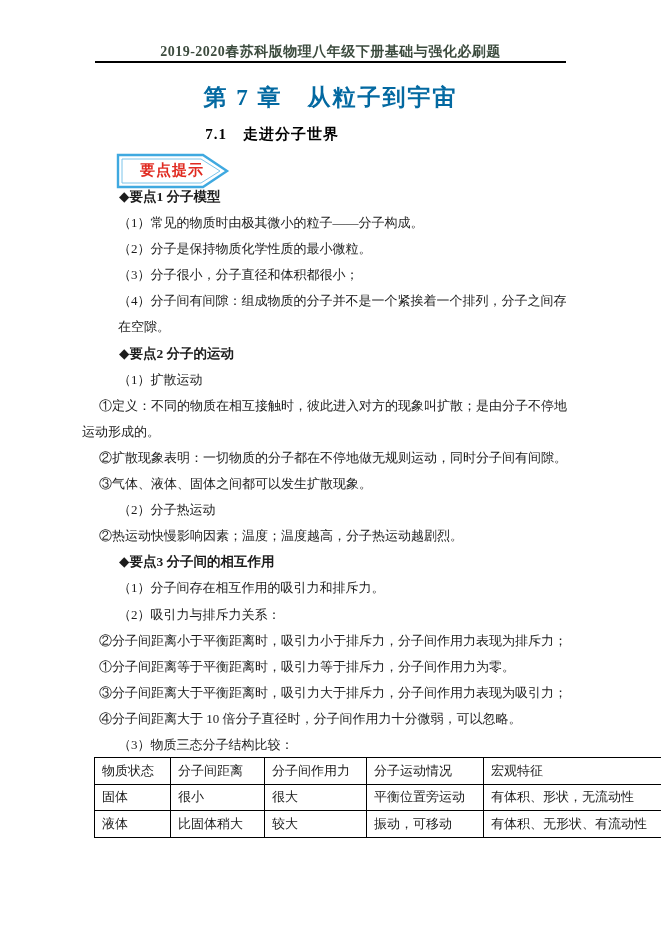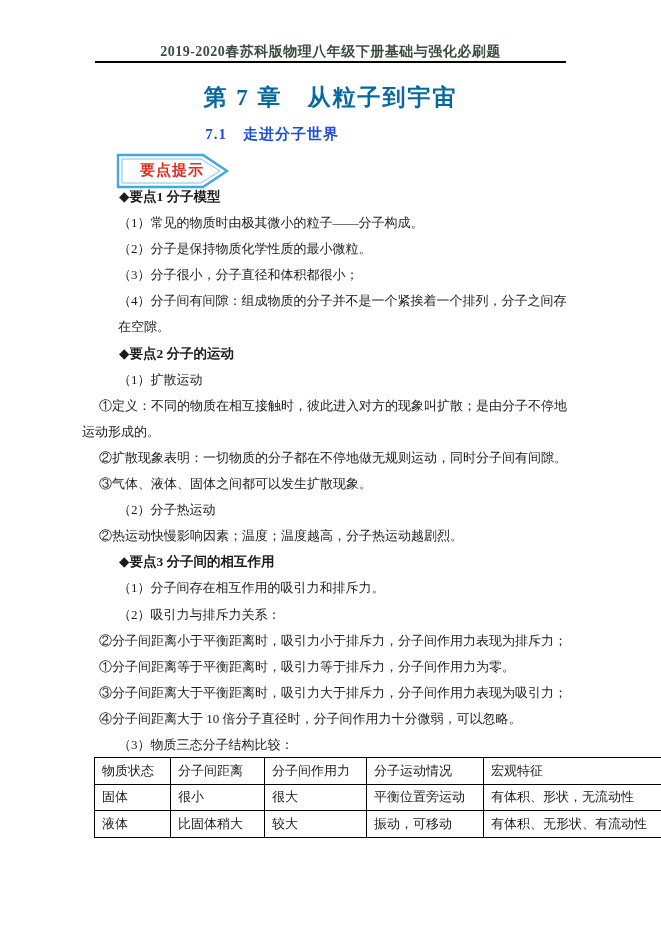--- a/index.html
+++ b/index.html
@@ -28,21 +28,21 @@
     position:absolute;top:82px;left:0;width:661px;
     text-align:center;
     font-size:23px;font-weight:bold;
     color:#0369a1;
     letter-spacing:2px;
   }
   .section-title{
     position:absolute;top:125px;left:0;width:544px;
     text-align:center;
     font-size:15px;font-weight:bold;
-    color:#1d4ed8;
+    color:#000000;
     letter-spacing:1px;
   }
   .badge{
     position:absolute;top:153px;left:116px;
     width:114px;height:36px;
   }
   .badge svg{display:block;}
   .badge .badge-label{
     position:absolute;top:0;left:0;width:88px;height:34px;
     line-height:34px;text-align:right;

